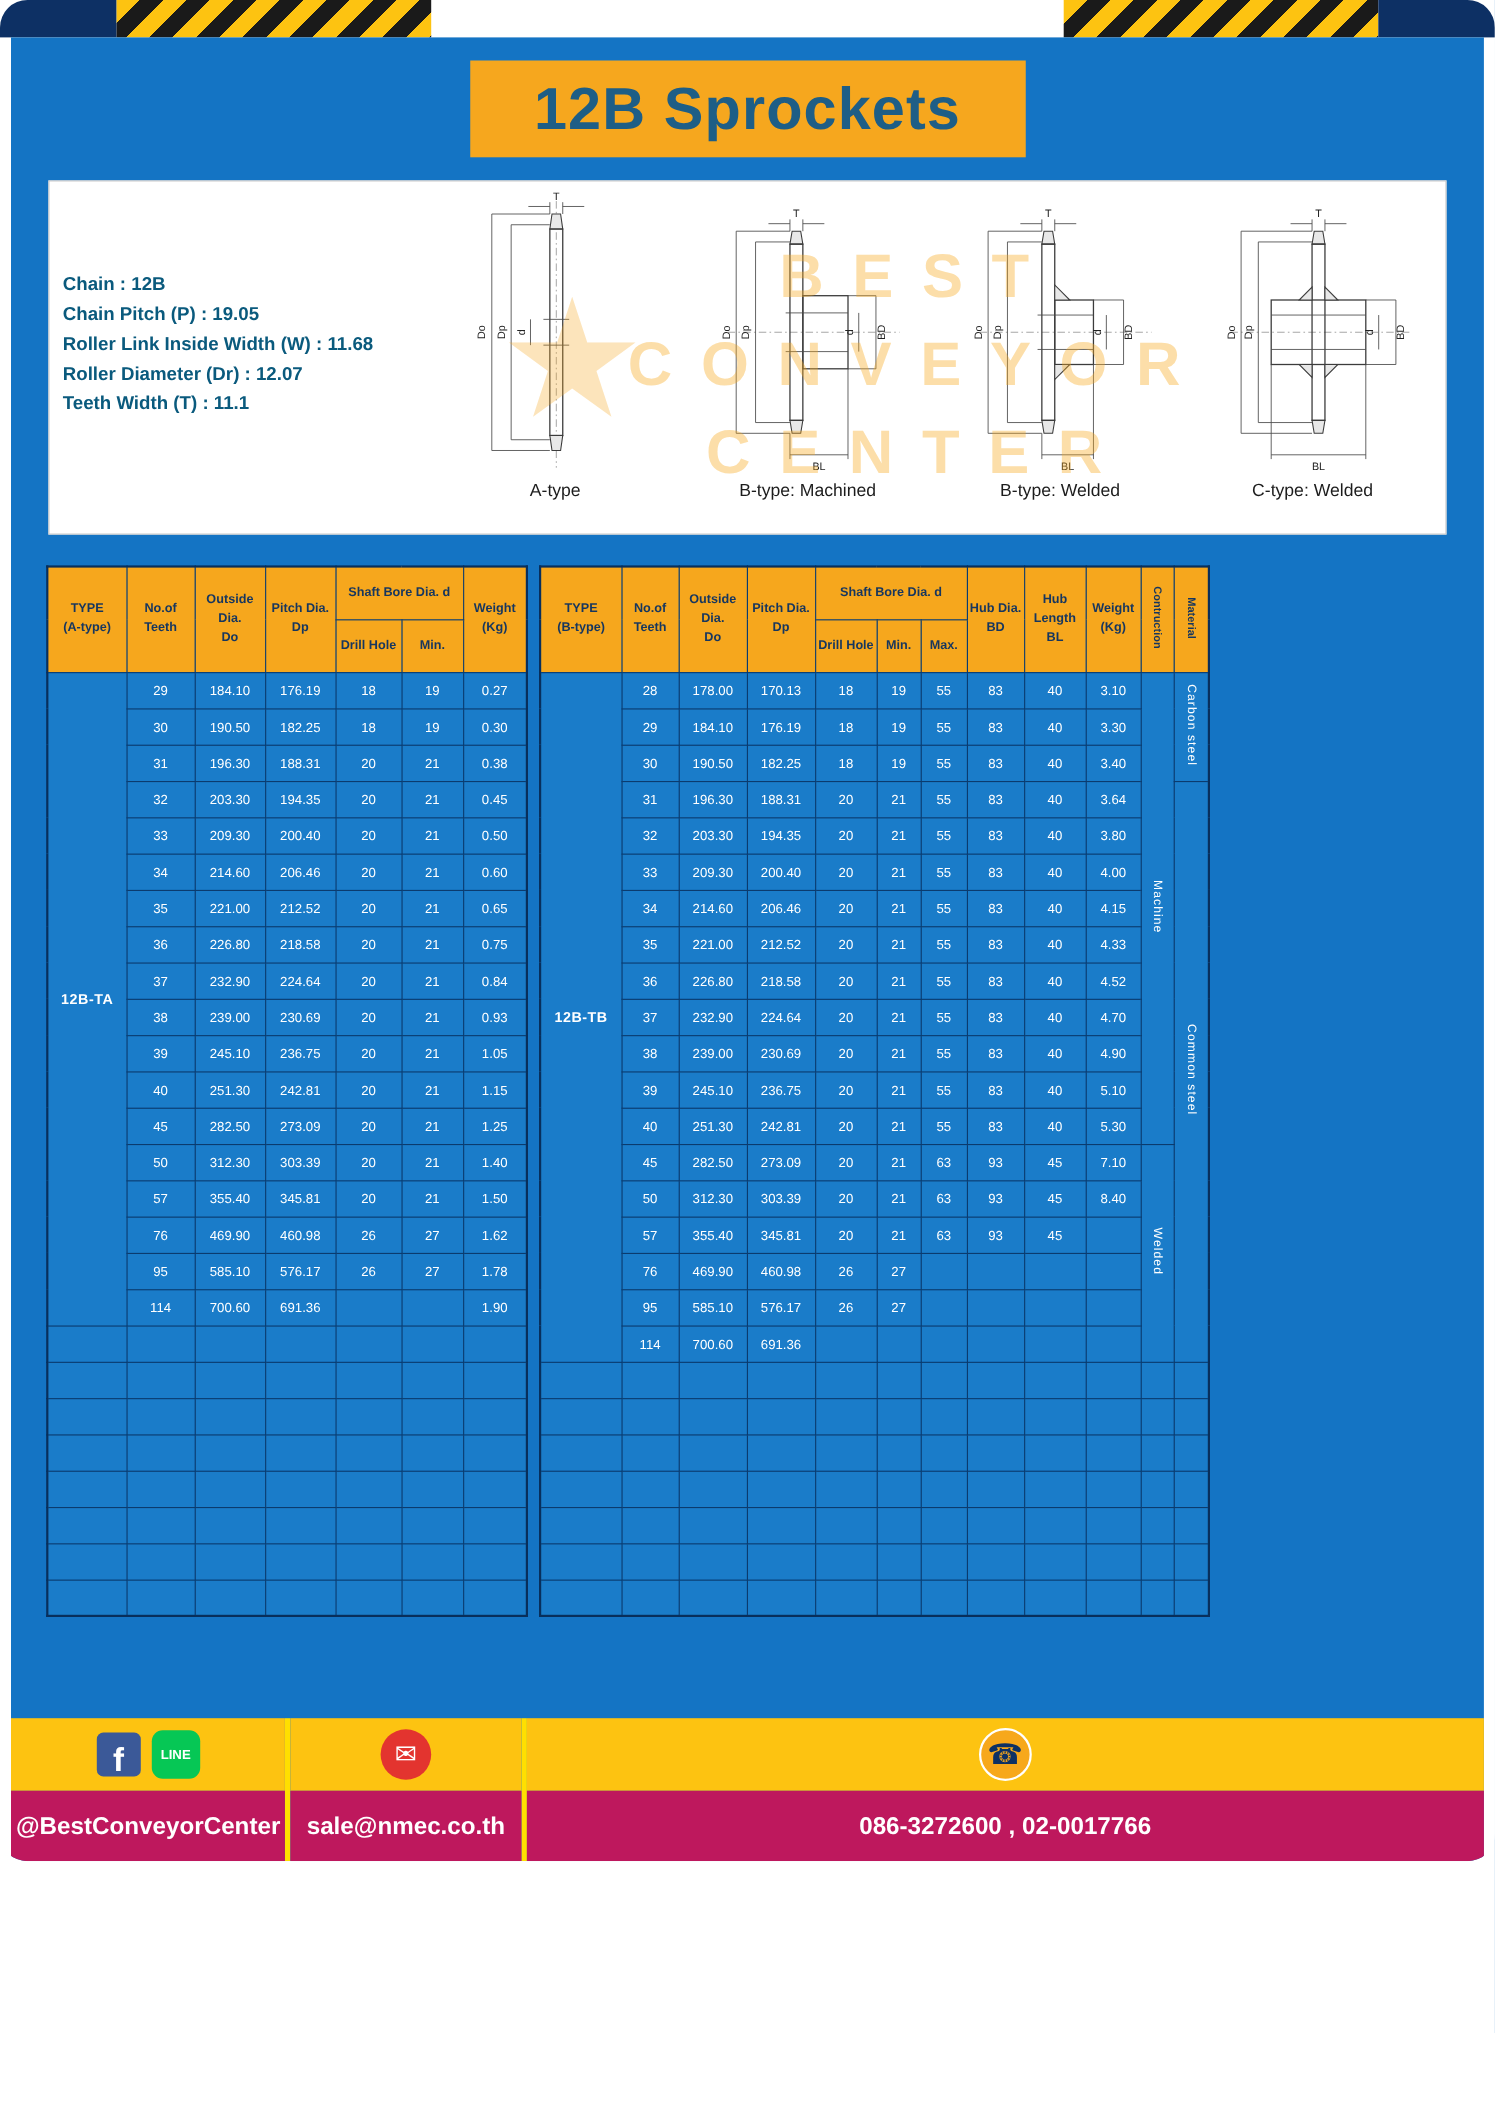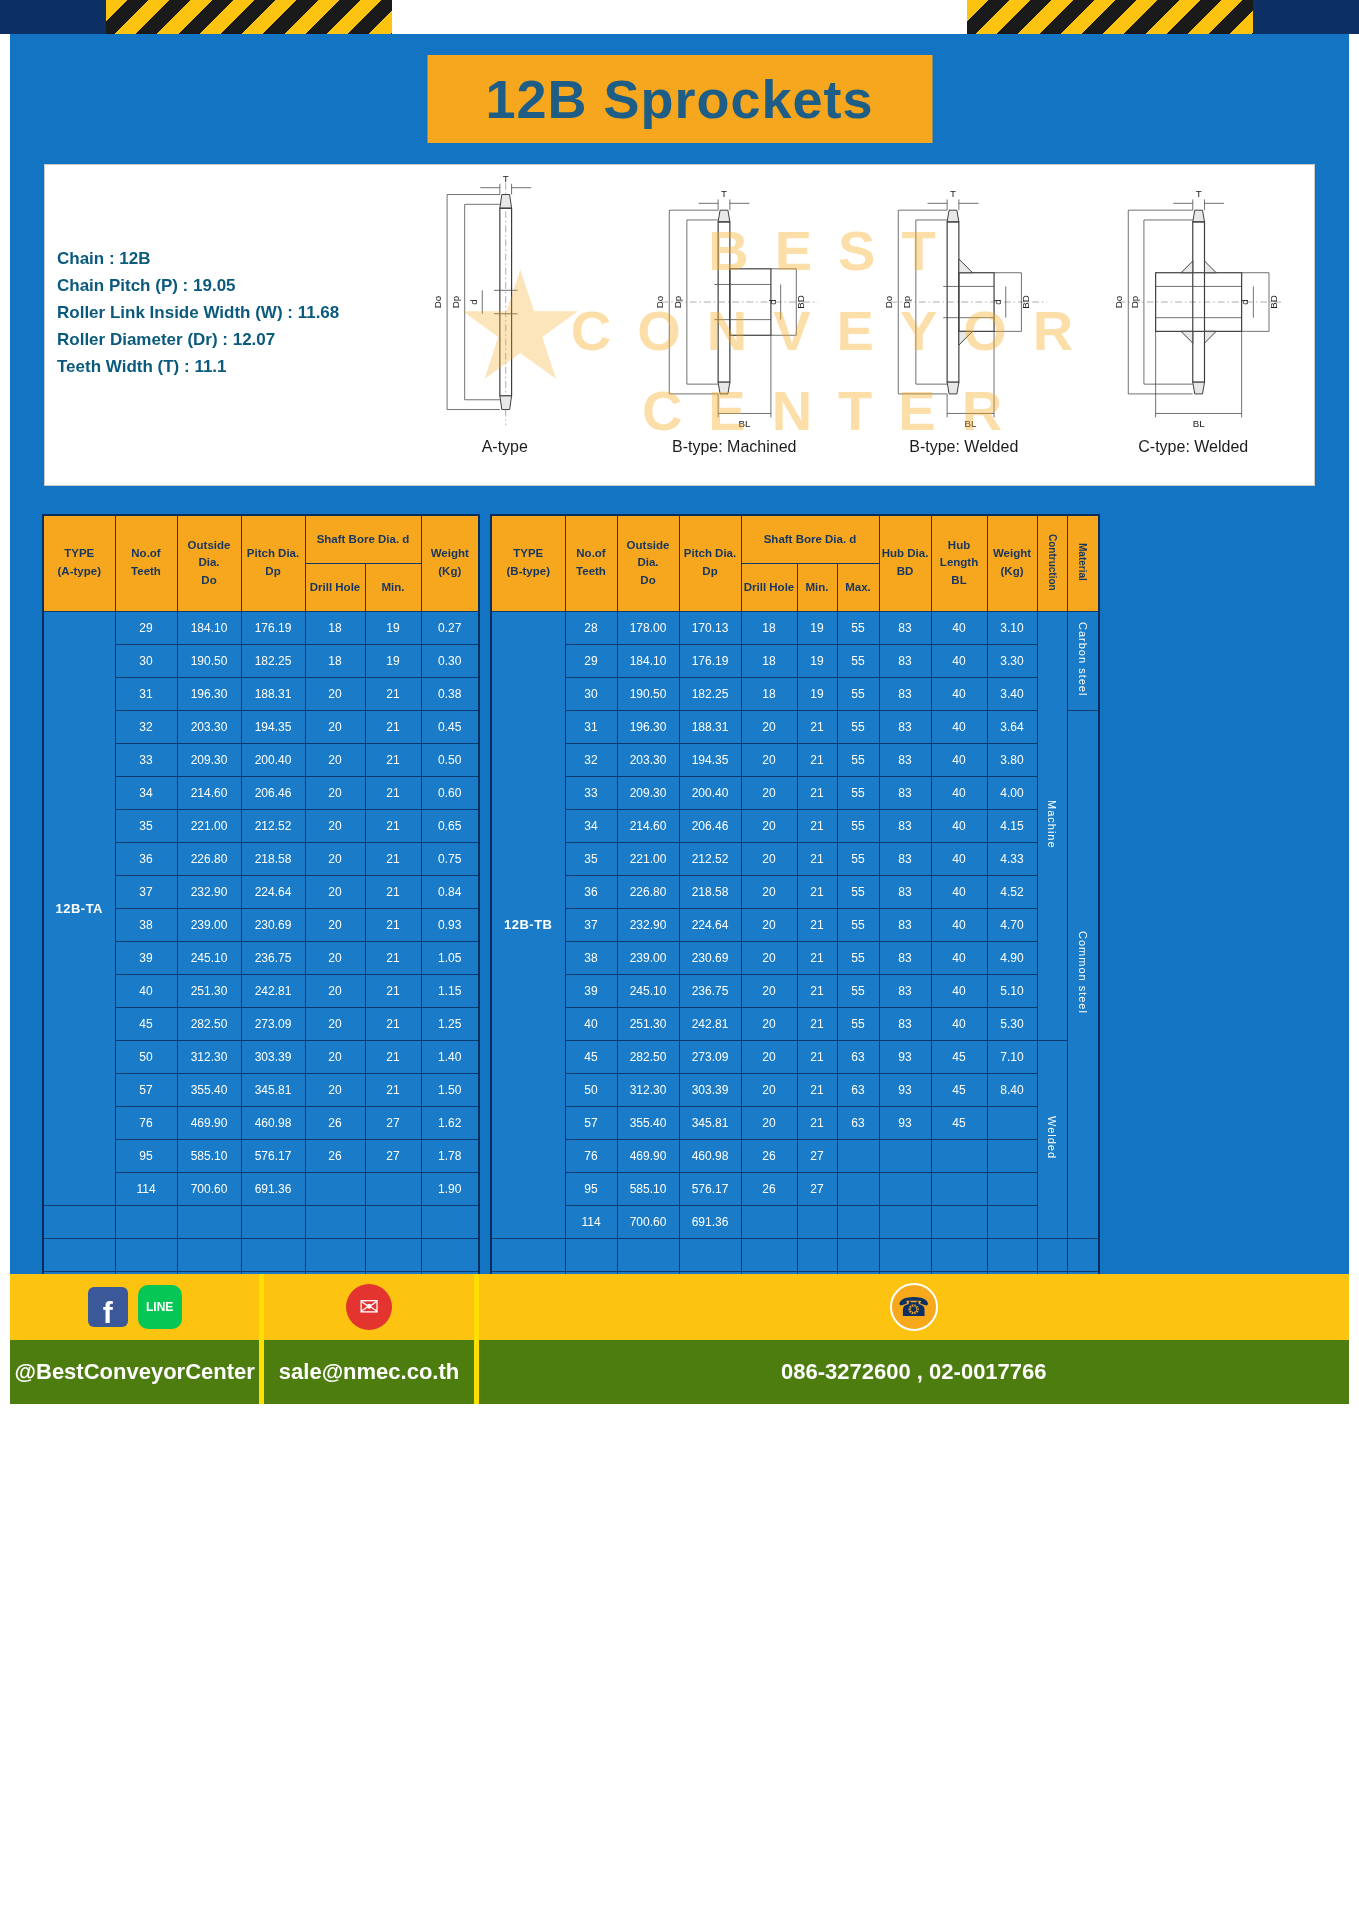--- a/index.html
+++ b/index.html
@@ -1,17 +1,17 @@
 <!DOCTYPE html>
 <html><head>
 <meta charset="utf-8">
 <style>
   * { margin:0; padding:0; box-sizing:border-box; }
   body { font-family:"Liberation Sans", sans-serif; background:#ffffff; }
-  .screen { position:relative; width:1359px; height:1404px; background:#ffffff; overflow:hidden; }
+  .screen { position:relative; width:1359px; height:1692px; background:#ffffff; overflow:hidden;border-radius:25px; }
 
   
   .top-strip { position:absolute; top:0; left:0; right:0; height:34px; background:#ffffff; }
   .corner { position:absolute; top:0; height:34px; background:#0d3064; }
   .corner-l { left:0; width:106px; }
   .corner-r { right:0; width:106px; }
   .hazard { position:absolute; top:0; height:34px;
             background:repeating-linear-gradient(135deg,#fdc311 0 15px,#1a1a1a 15px 30px); }
   .hazard-l { left:106px; width:286px; }
   .hazard-r { right:106px; width:286px; }
@@ -63,21 +63,21 @@
   td.vert-cell { padding:0; }
   td.vert-cell .vert-text { color:#ffffff; }
   #tblA { width:436px; }
   #tblB { width:608px; }
 
   
   .footer { position:absolute; left:0; right:0; bottom:0; height:130px; display:flex; }
   .fcol { display:flex; flex-direction:column; }
   .fcol:not(:last-child) { border-right:5px solid #ffdf00; }
   .ficons { height:66px; background:#fdc311; display:flex; align-items:center; justify-content:center; gap:10px; }
-  .ftext { height:64px; background:#4d7c0f; display:flex; align-items:center; justify-content:center;
+  .ftext { height:64px; background:#be185d; display:flex; align-items:center; justify-content:center;
            color:#ffffff; font-weight:bold; font-size:22px; }
   .fb-ic { width:40px; height:40px; background:#3b5998; color:#fff; border-radius:6px;
            display:flex; align-items:flex-end; justify-content:center; font-size:30px; font-weight:bold; line-height:0.95; }
   .line-ic { width:44px; height:44px; background:#06c755; color:#fff; border-radius:10px;
              display:flex; align-items:center; justify-content:center; font-size:12px; font-weight:bold; }
   .mail-ic { width:46px; height:46px; background:#e3342f; color:#fff; border-radius:50%;
              display:flex; align-items:center; justify-content:center; font-size:24px; }
   .globe-ic { width:46px; height:46px; background:#2aa7df; border-radius:50%;
               display:flex; align-items:center; justify-content:center; }
   .phone-ic { width:48px; height:48px; background:#f7a81b; color:#0d3064; border-radius:50%;

